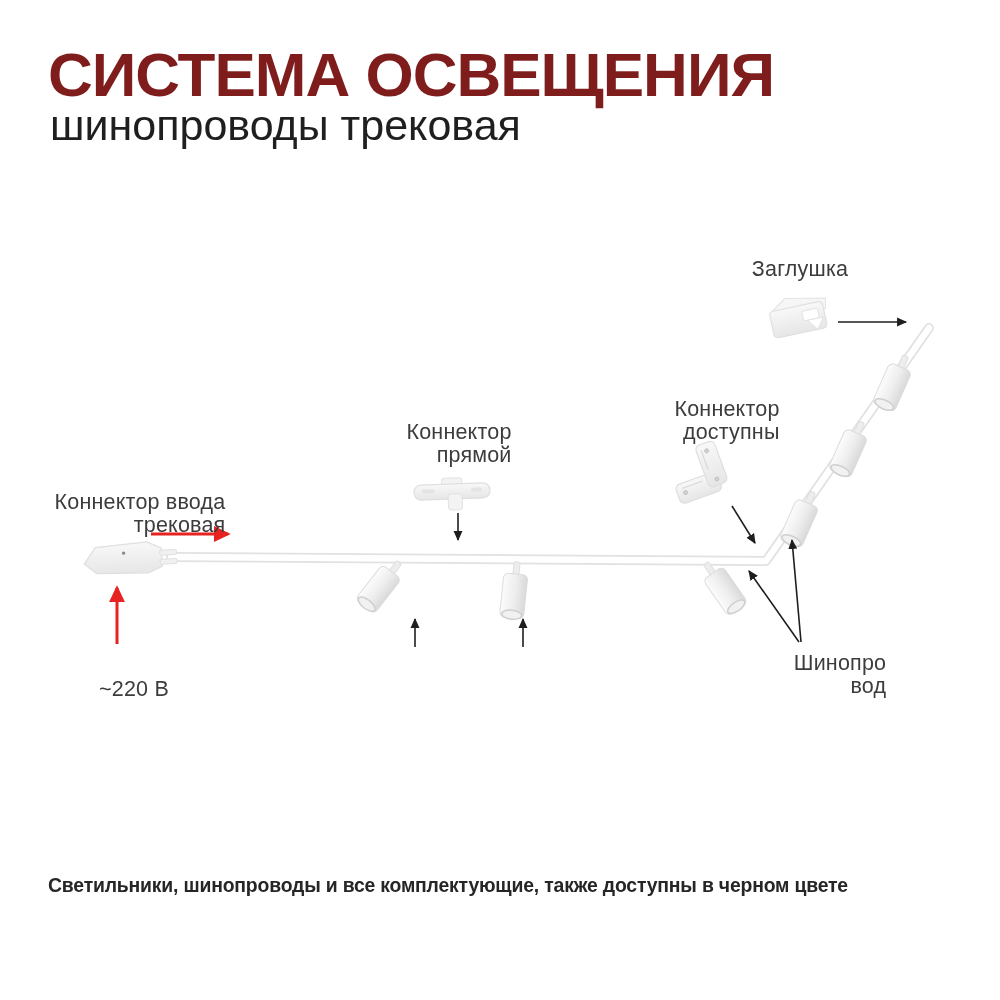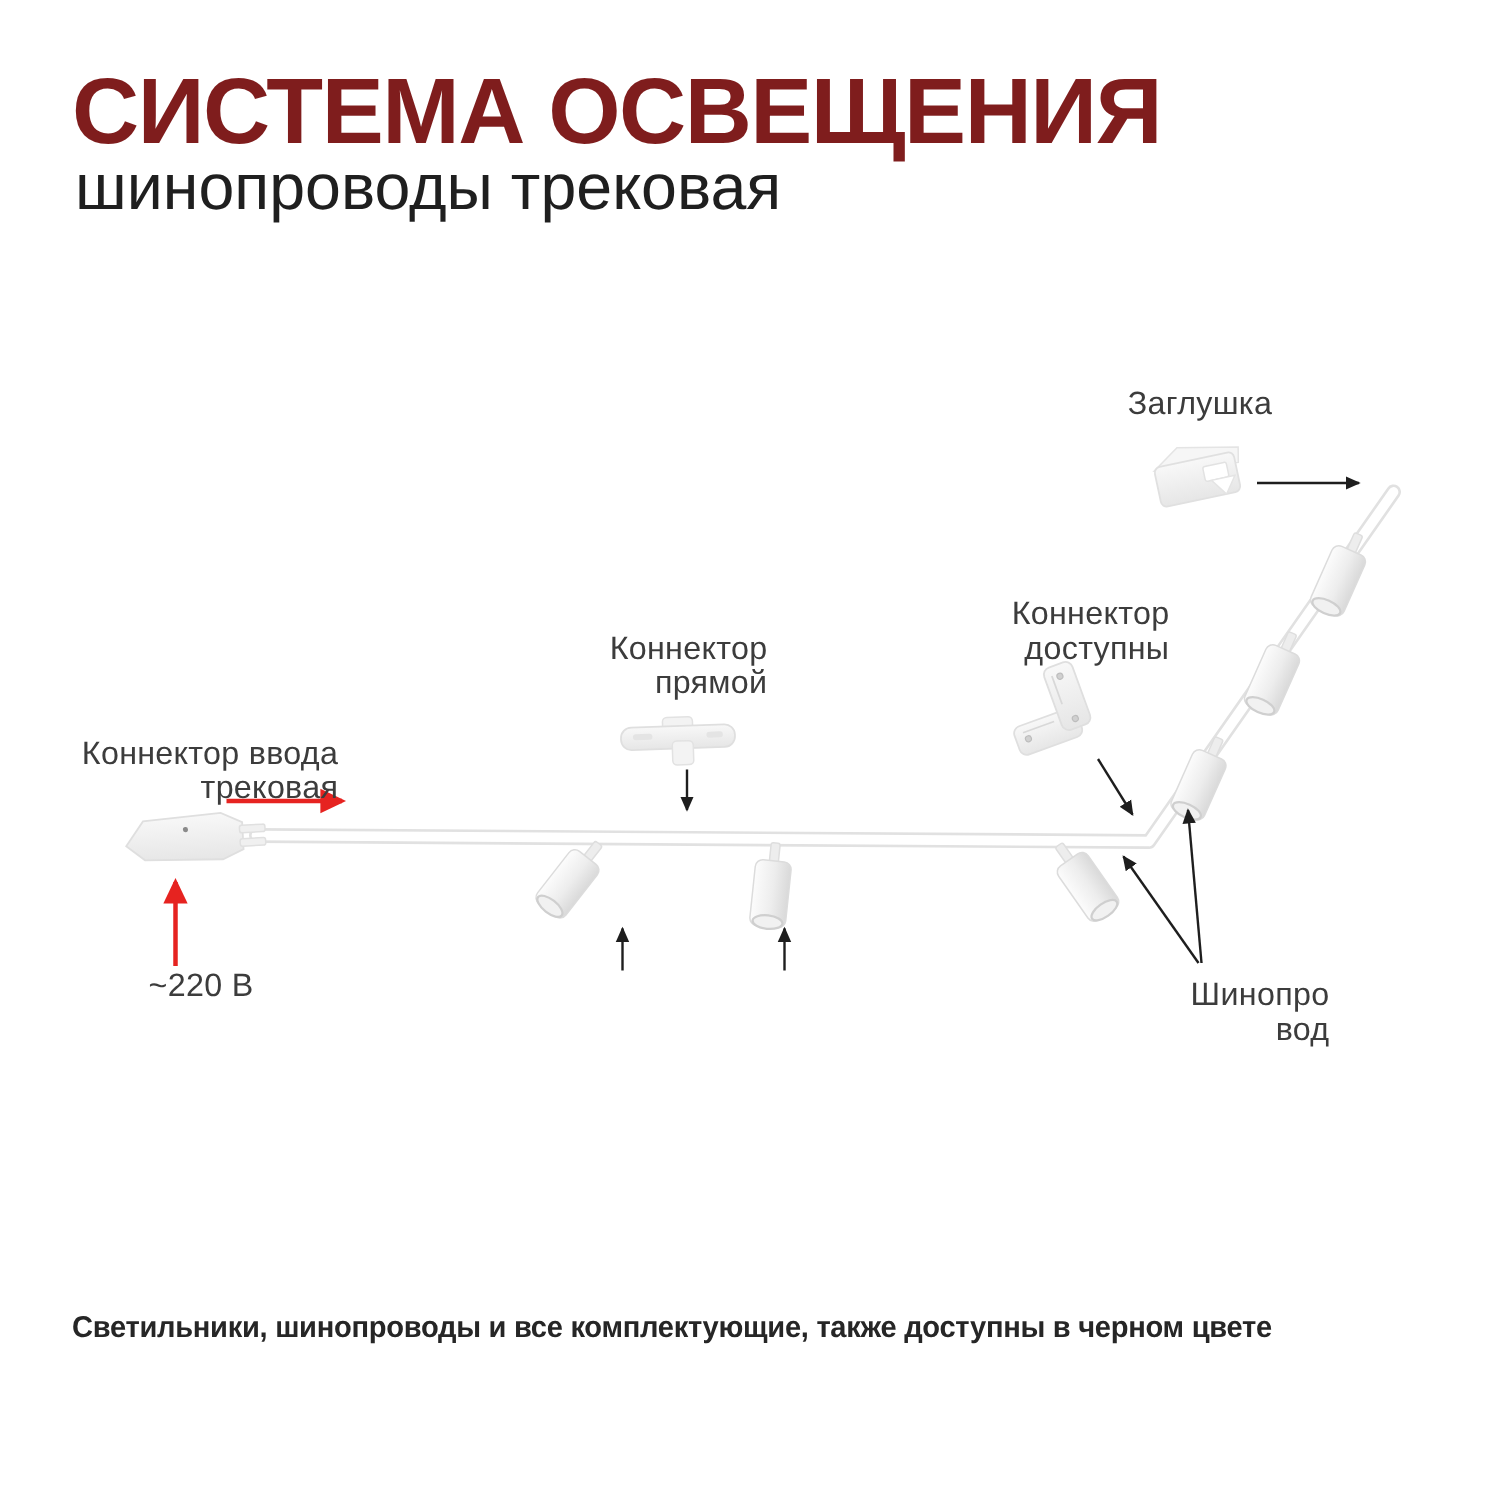--- a/index.html
+++ b/index.html
@@ -135,21 +135,21 @@
   <div class="lbl" style="left:459px;top:421px;">
     <div>Коннектор</div>
     <div>прямой</div>
   </div>
 
   <div class="lbl" style="left:140px;top:491px;">
     <div>Коннектор ввода</div>
     <div>трековая</div>
   </div>
 
-  <div class="lbl" style="left:134px;top:646px;">
+  <div class="lbl" style="left:134px;top:678px;">
     <div>~220 В</div>
   </div>
 
   <div class="lbl" style="left:475px;top:652px;">
   </div>
 
   <div class="lbl" style="left:814px;top:652px;margin-left:26px;">
     <div>Шинопро</div>
     <div>вод</div>
   </div>

